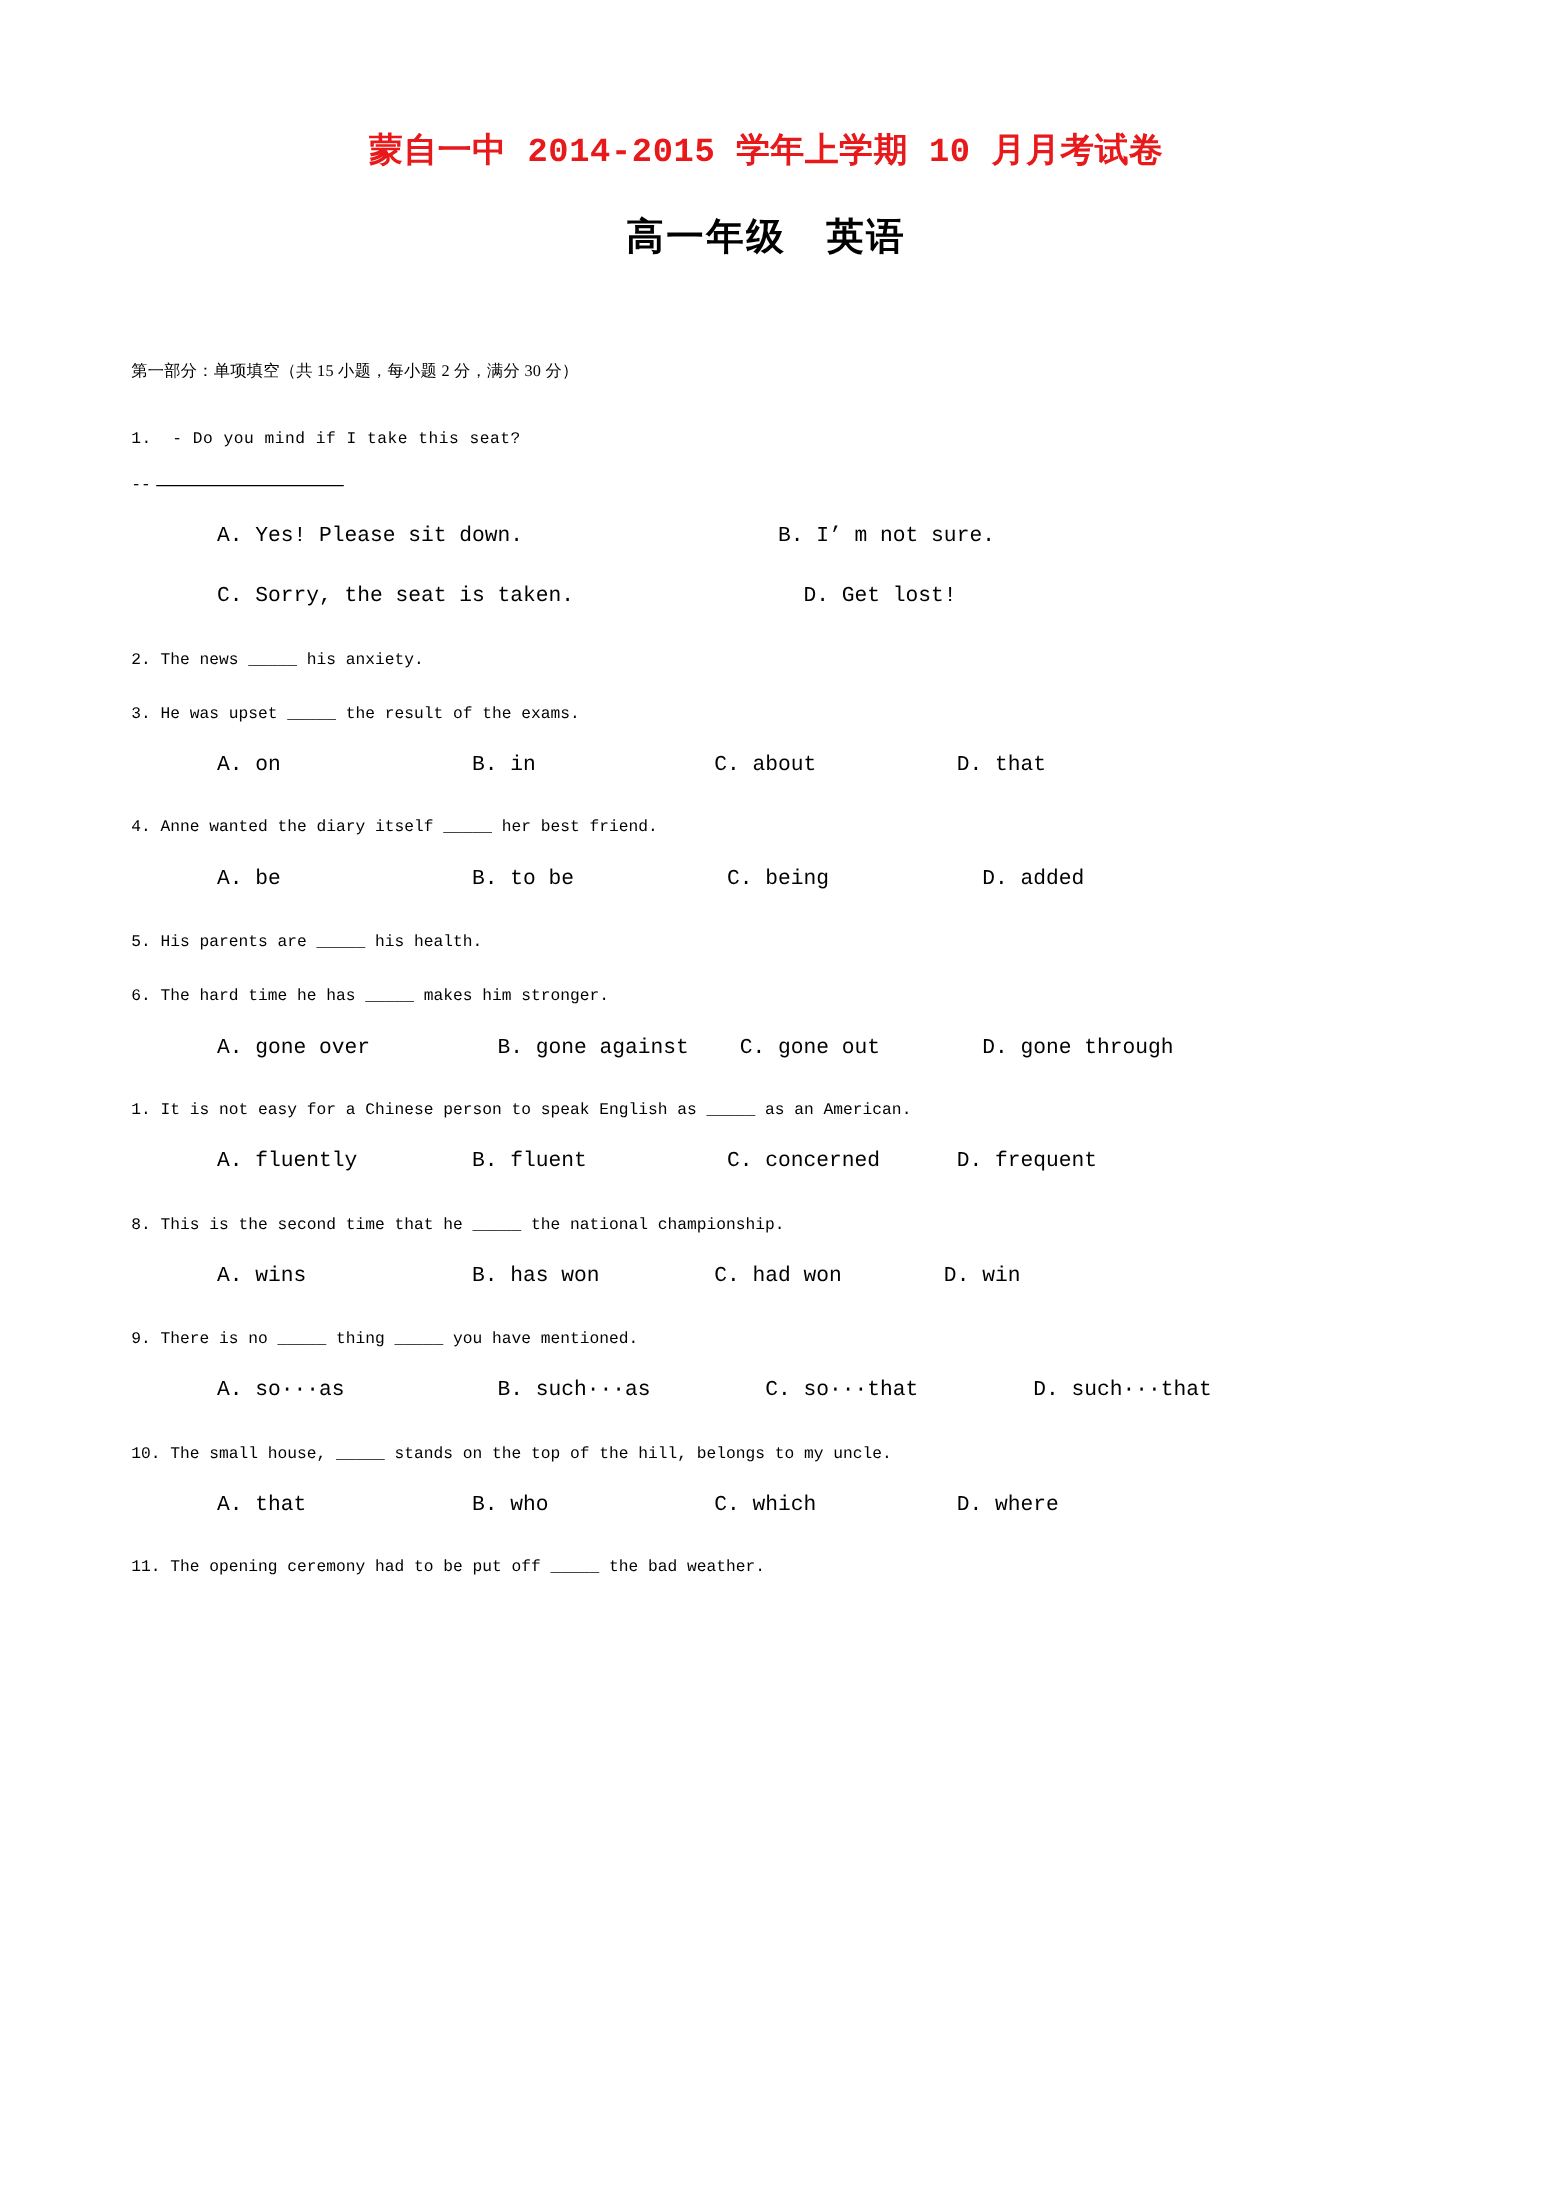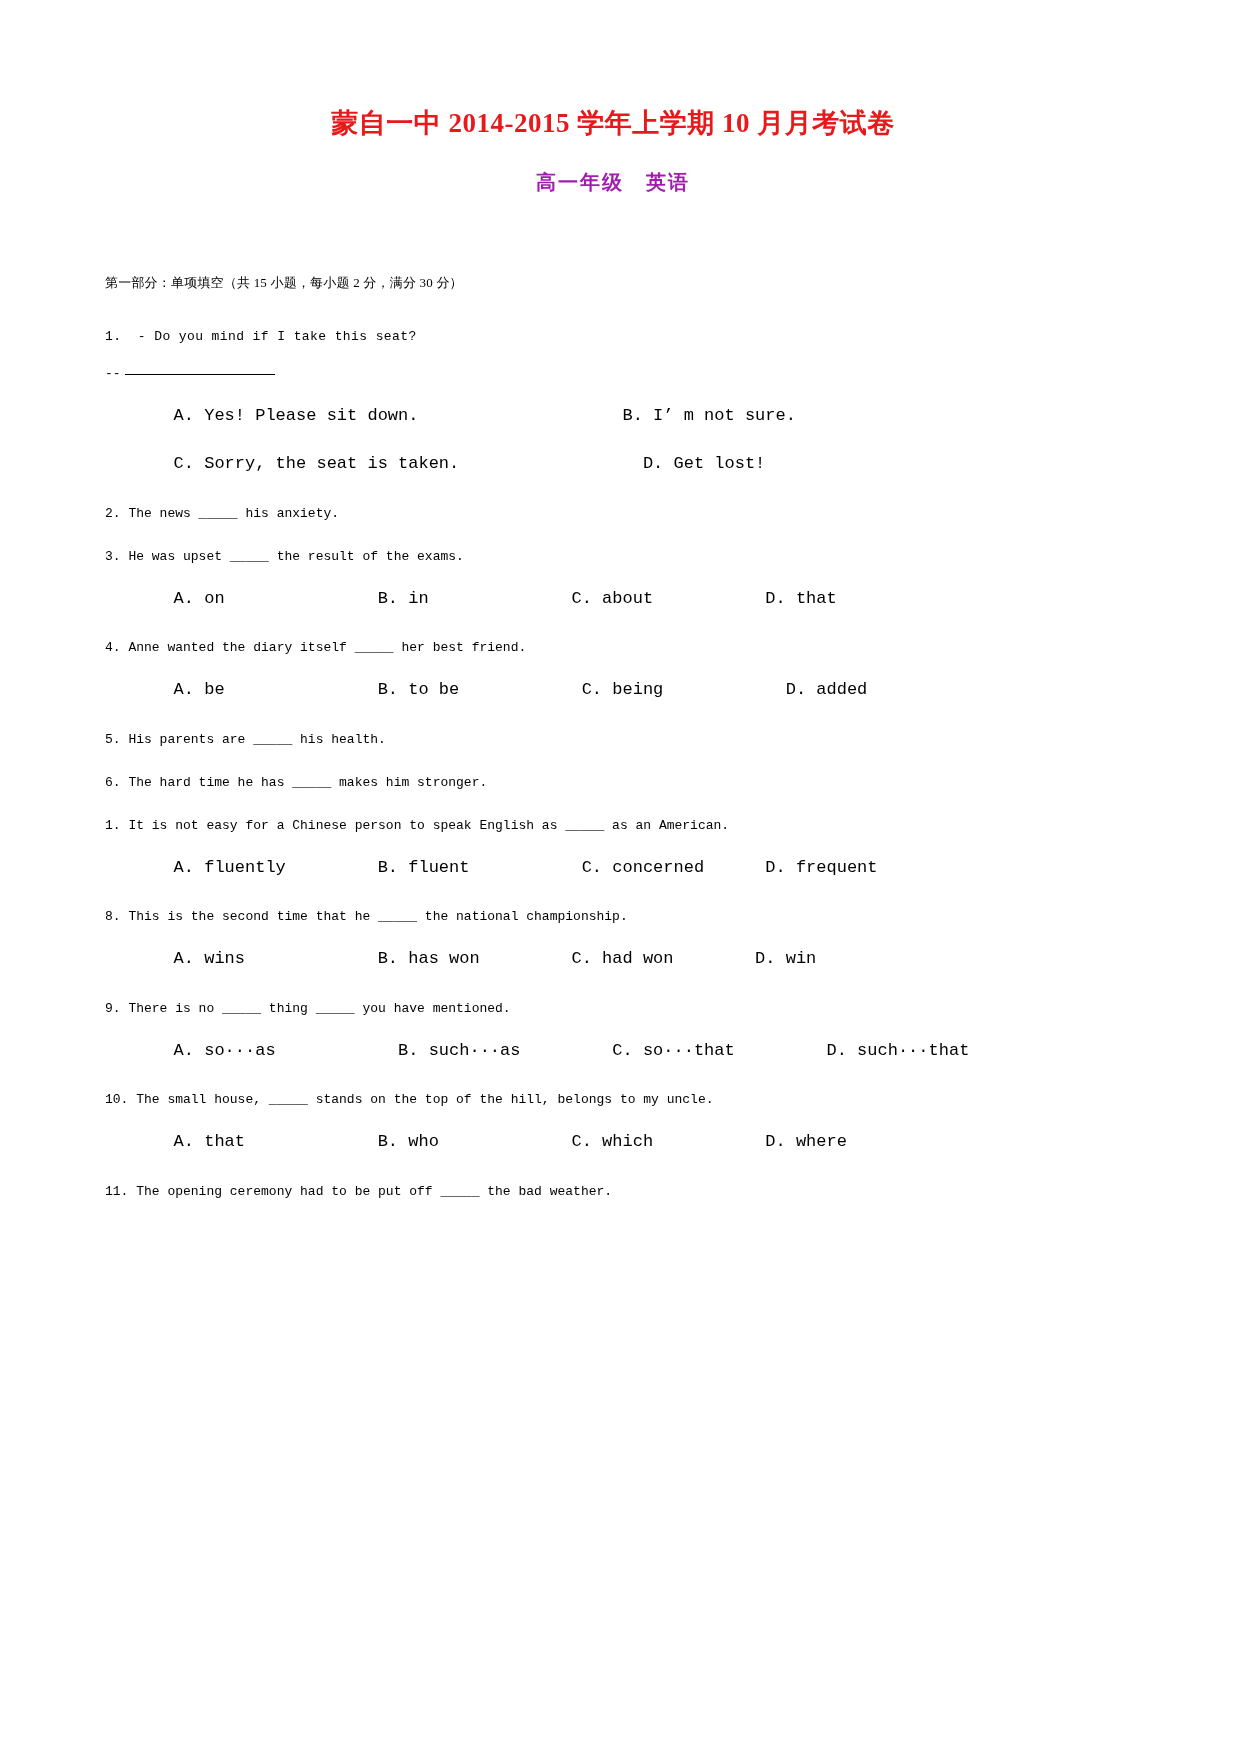--- a/index.html
+++ b/index.html
@@ -20,32 +20,32 @@
     width: 1241px;
     height: 1755px;
     box-sizing: border-box;
     padding: 105px 120px 0 105px;
   }
   .title-block {
     text-align: center;
   }
   .doc-title {
     color: #e8191b;
-    font-family: Liberation Serif, serif;
+    font-family: Liberation Mono, monospace;
     font-weight: bold;
     font-size: 27px;
     letter-spacing: 0.5px;
     line-height: 1.4;
     margin: 0 0 26px 0;
   }
   .doc-subtitle {
-    color: #a21caf;
+    color: #000000;
     font-family: "Liberation Serif", serif;
     font-weight: bold;
-    font-size: 20px;
+    font-size: 30px;
     letter-spacing: 2px;
     margin: 0 0 78px 0;
   }
   .section-heading {
     font-family: "Liberation Serif", serif;
     font-size: 13px;
     margin: 0 0 26px 0;
     letter-spacing: 0.2px;
   }
   .q {
@@ -109,20 +109,21 @@
     <div class="q-stem">4. Anne wanted the diary itself _____ her best friend.</div>
     <div class="q-options">   A. be               B. to be            C. being            D. added</div>
   </div>
 
   <div class="q">
     <div class="q-stem">5. His parents are _____ his health.</div>
   </div>
 
   <div class="q">
     <div class="q-stem">6. The hard time he has _____ makes him stronger.</div>
+    <div class="q-options">   A. gone over          B. gone against    C. gone out        D. gone through</div>
   </div>
 
   <div class="q">
     <div class="q-stem">1. It is not easy for a Chinese person to speak English as _____ as an American.</div>
     <div class="q-options">   A. fluently         B. fluent           C. concerned      D. frequent</div>
   </div>
 
   <div class="q">
     <div class="q-stem">8. This is the second time that he _____ the national championship.</div>
     <div class="q-options">   A. wins             B. has won         C. had won        D. win</div>

